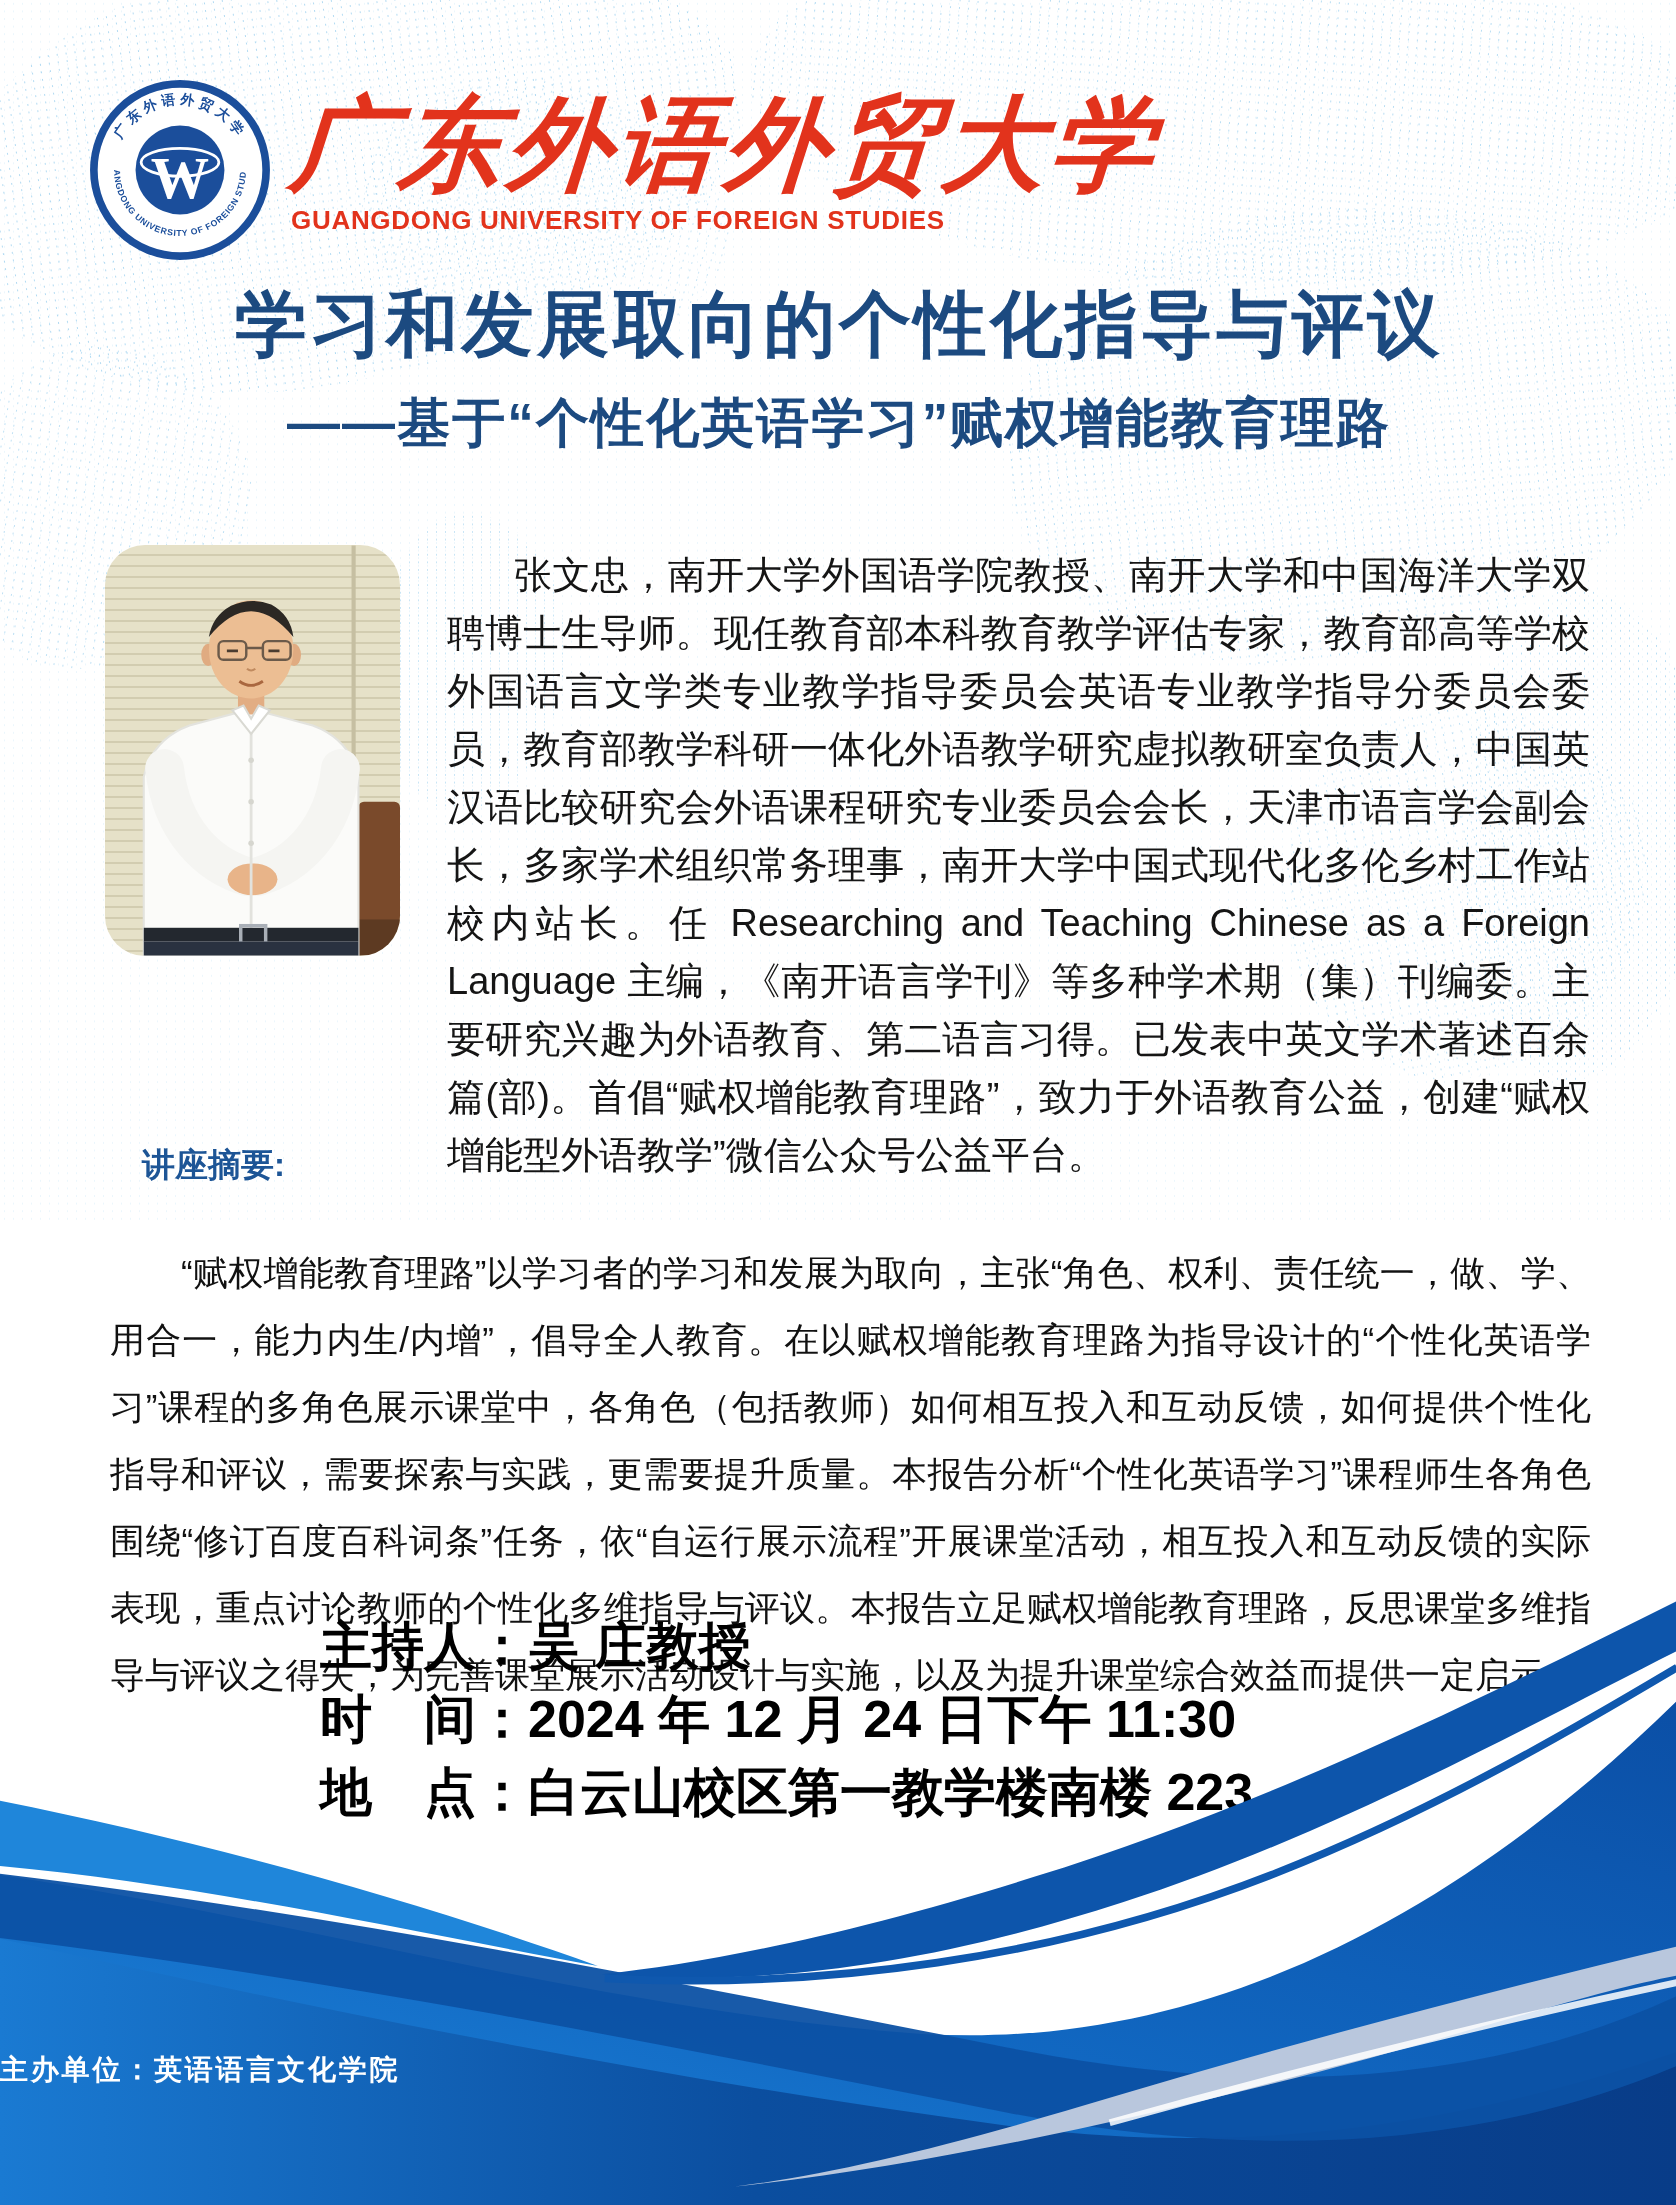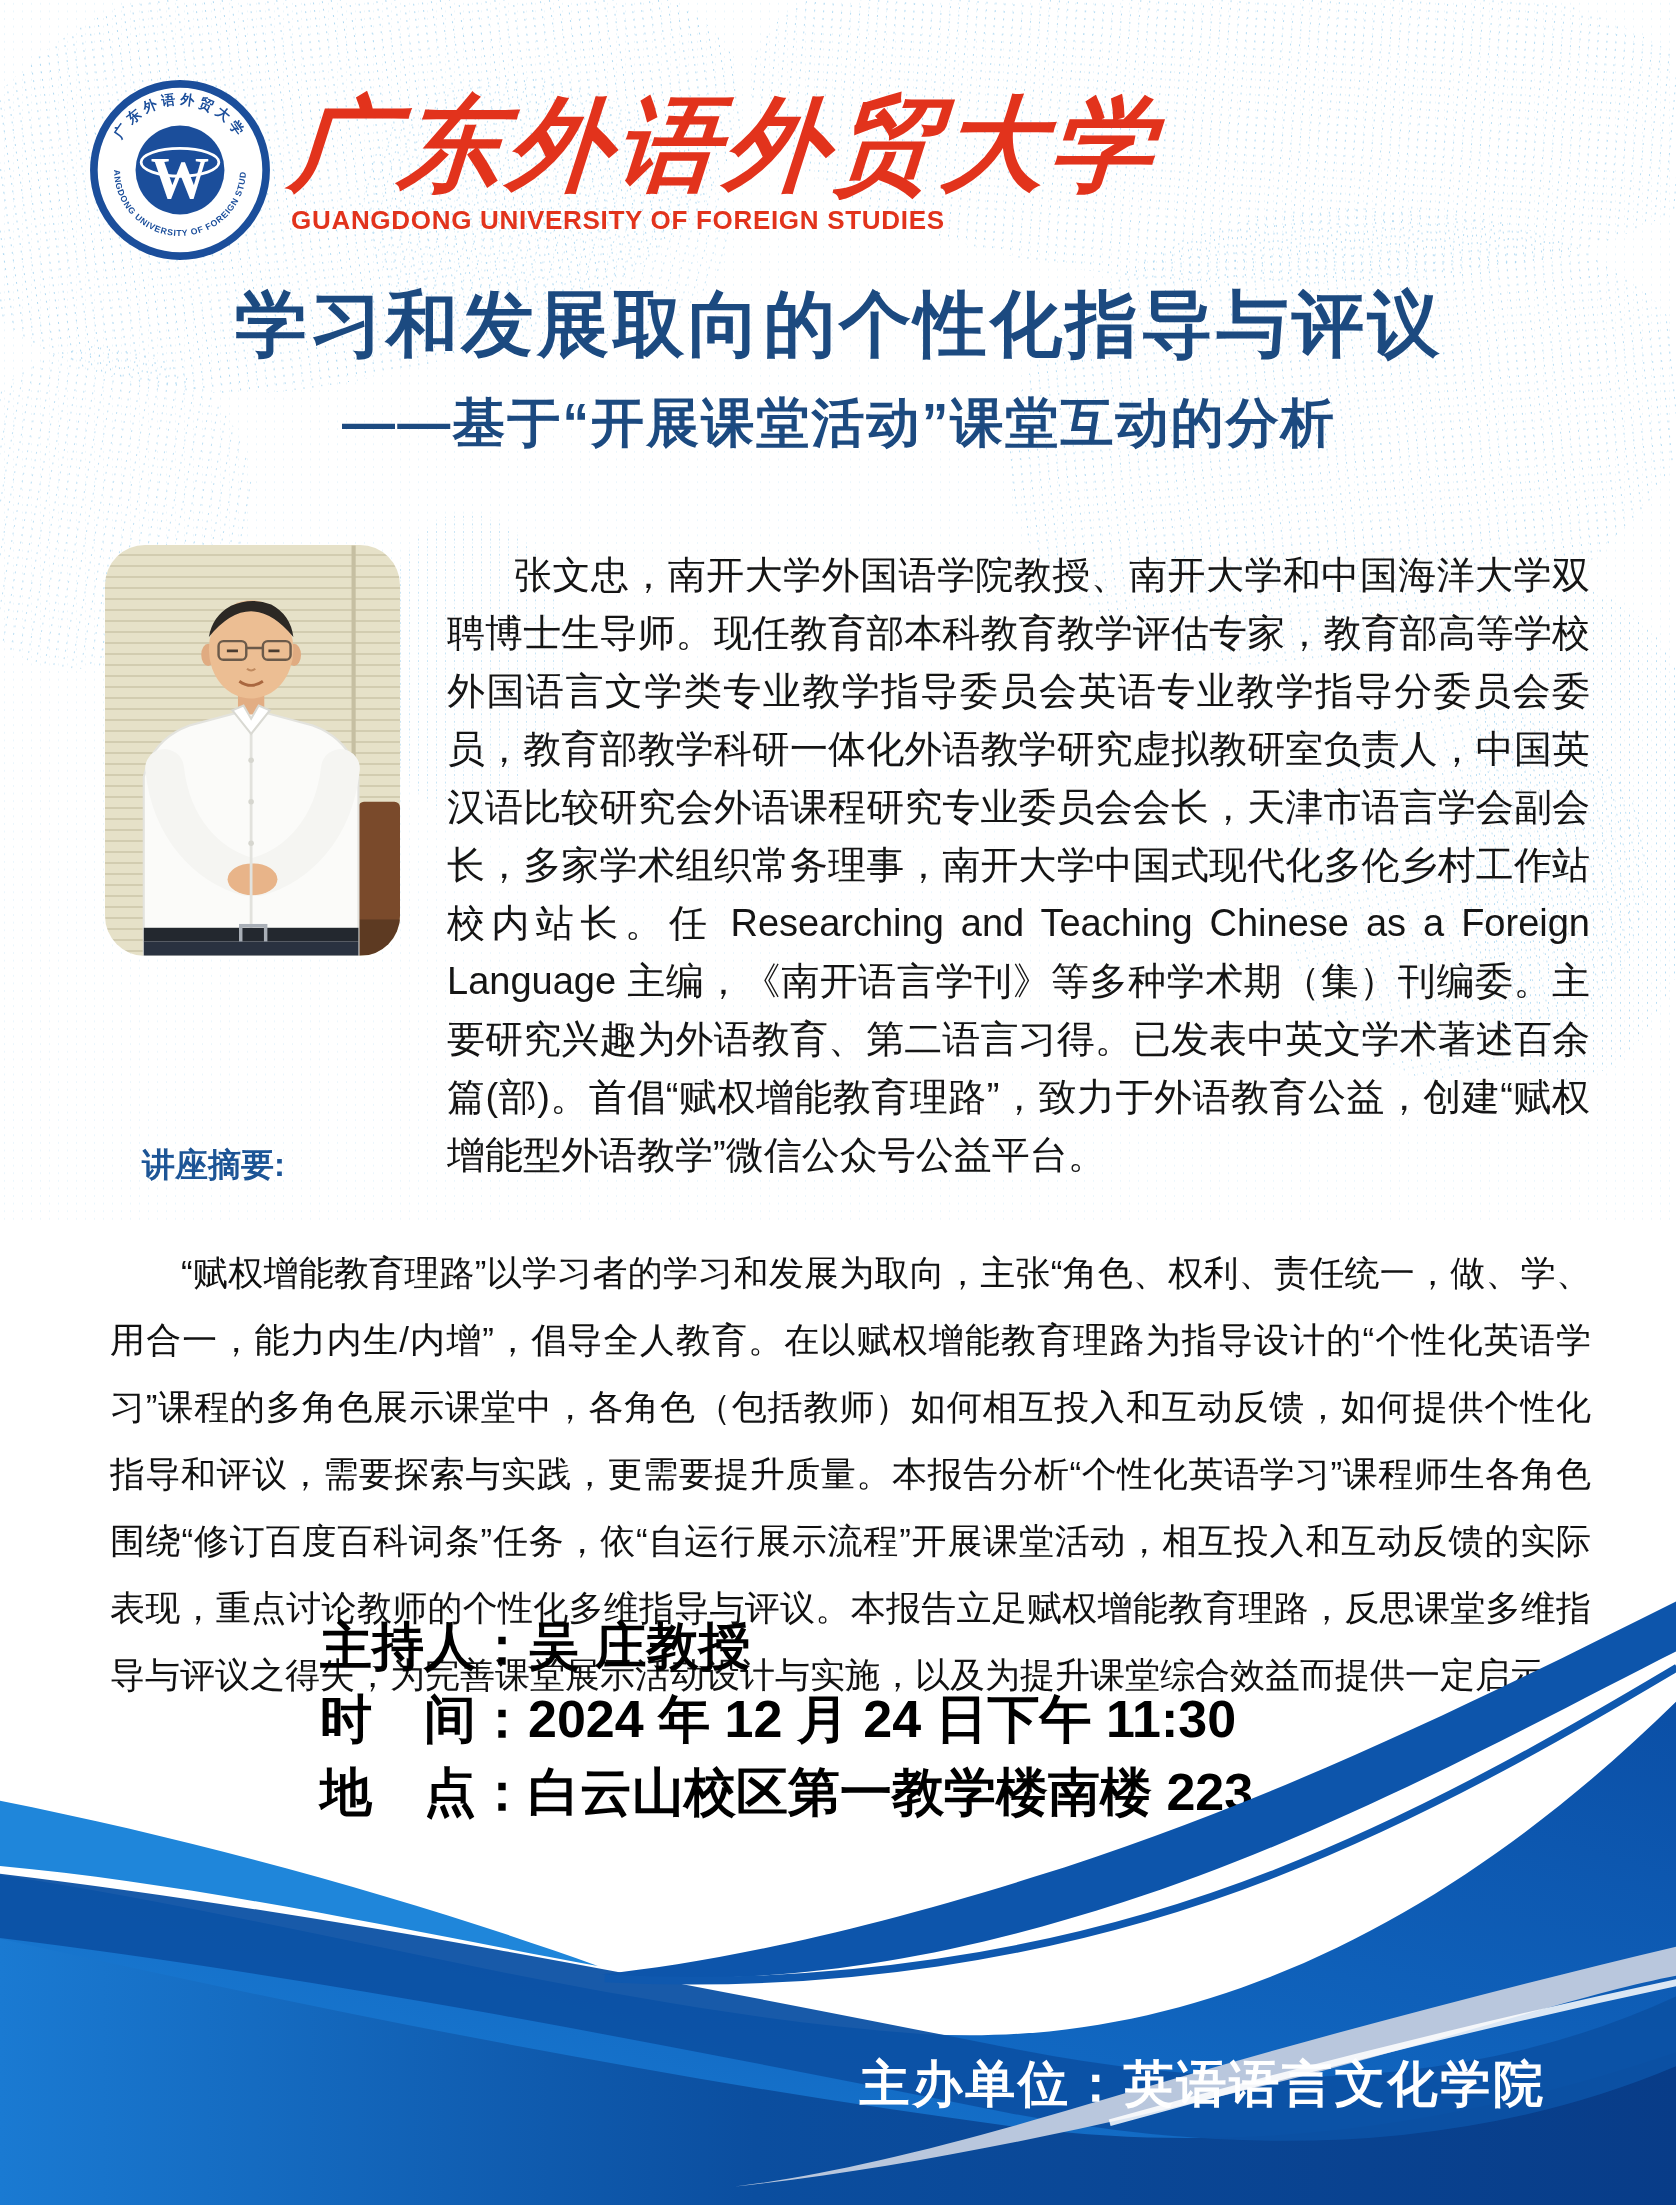--- a/index.html
+++ b/index.html
@@ -53,22 +53,22 @@
     position:absolute;left:110px;top:1239px;width:1481px;height:388px;
     font-size:35px;line-height:67px;color:#111;text-align:justify;
   }
   .abstract p{margin:0;text-indent:71px;}
   
   .details{position:absolute;left:320px;top:1621px;font-size:52px;font-weight:bold;color:#000;}
   .details .line{height:73px;line-height:50px;white-space:pre;}
   
   .waves{position:absolute;left:0;top:1526px;width:1677px;height:680px;}
   .organizer{
-    position:absolute;left:0;top:2051px;width:1546px;text-align:right;
-    color:#ffffff;font-size:50px;font-weight:bold;letter-spacing:2.8px;
+    position:absolute;left:0;top:2051px;width:1546px;text-align:left;
+    color:#ffffff;font-size:28px;font-weight:bold;letter-spacing:2.8px;
   }
 </style>
 </head>
 <body>
 
 <div class="poster">
 
   <div class="dots base"></div>
   <div class="dots blob" style="left:-55px;top:-49px;width:804px;height:430px;opacity:.85;transform:rotate(-8deg);"></div>
   <div class="dots blob" style="left:749px;top:-62px;width:985px;height:347px;opacity:.8;transform:rotate(5deg);"></div>
@@ -97,21 +97,21 @@
       </text>
     </svg>
     <div class="brandtext">
       <div class="brand-cn">广东外语外贸大学</div>
       <div class="brand-en">GUANGDONG UNIVERSITY OF FOREIGN STUDIES</div>
     </div>
   </div>
 
   <div class="title">
     <div class="l1">学习和发展取向的个性化指导与评议</div>
-    <div class="l2">——基于“开展课堂活动”课堂互动的分析</div>
+    <div class="l2">——基于“个性化英语学习”赋权增能教育理路</div>
   </div>
 
   <div class="photo">
     <svg width="295" height="411" viewBox="0 0 426 592">
       <rect x="356" y="0" width="6" height="592" fill="#c6bfa2"></rect>
       <rect x="366" y="370" width="60" height="180" rx="8" fill="#7a4a2b"></rect>
       <rect x="366" y="540" width="60" height="52" fill="#5d3a22"></rect>
 
       <path d="M211,236 L300,260 Q354,280 366,334 L366,592 L56,592 L56,334 Q68,280 122,260 Z" fill="#fbfbf9" stroke="#e3e3de" stroke-width="3"></path>
 

